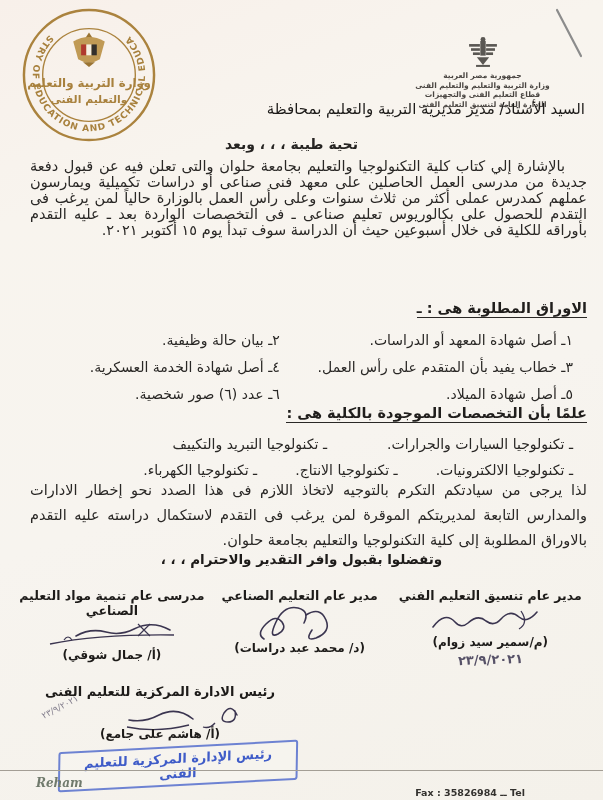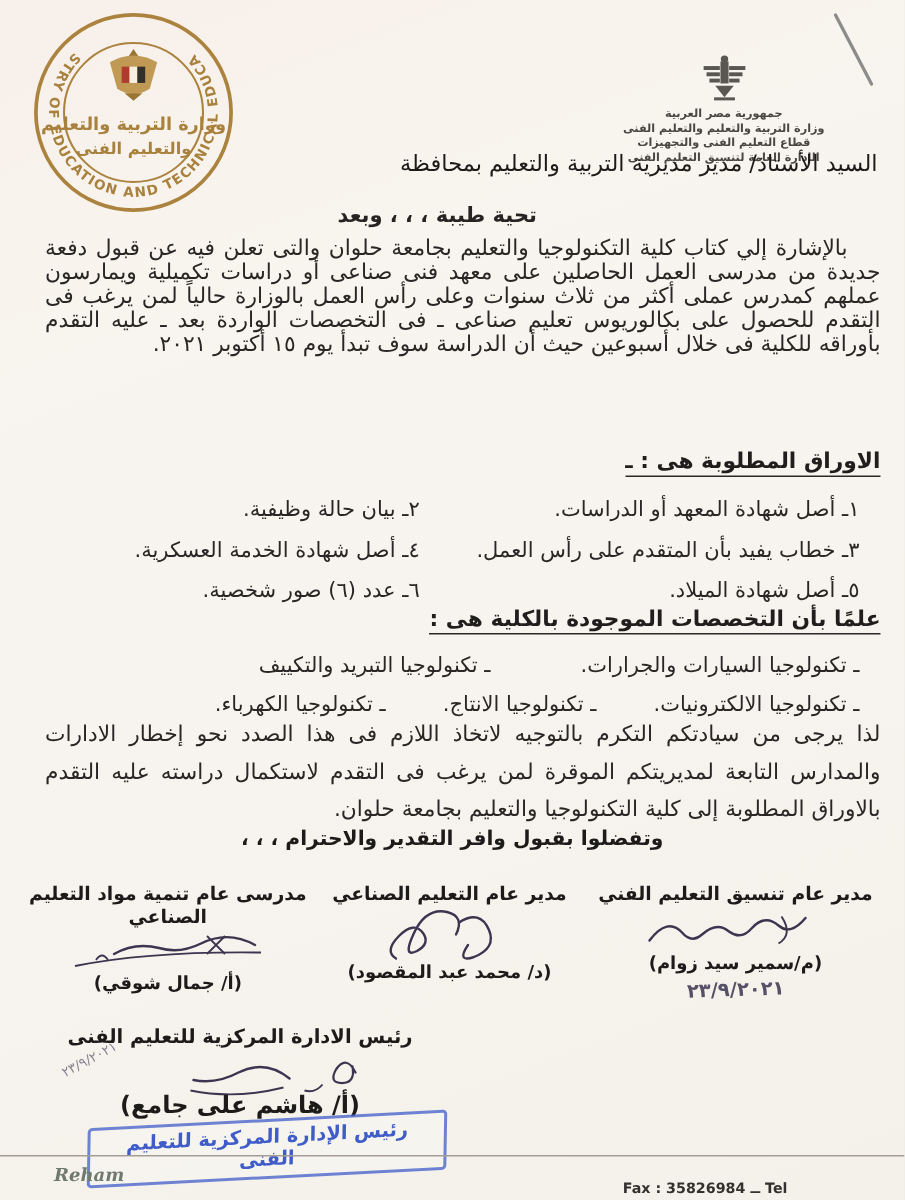--- a/index.html
+++ b/index.html
@@ -38,21 +38,21 @@
   .sig-col { text-align:center; position:relative; }
   .sig-col-1 { width:34%; } .sig-col-2 { width:30%; } .sig-col-3 { width:33%; }
   .sig-title { font-size:12.5px; font-weight:bold; color:#1d1b19; }
   .sig-name { font-size:12px; font-weight:bold; color:#1d1b19; margin-top:-6px; }
   .sig-scrawl { display:block; margin:0 auto; margin-top:0px; }
   .ink { color:#3b3550; }
   .hand-date { font-size:13px; font-weight:bold; letter-spacing:2px; transform:rotate(-2deg); display:inline-block; margin-top:2px; opacity:.85; }
   
   .chief { position:absolute; top:684px; left:34px; width:252px; text-align:center; }
   .chief-title { font-size:13px; font-weight:bold; color:#1d1b19; }
-  .chief-name { font-size:16px; font-weight:bold; color:#1d1b19; margin-top:-8px; }
+  .chief-name { font-size:12px; font-weight:bold; color:#1d1b19; margin-top:-8px; }
   .chief-date { position:absolute; left:6px; top:18px; font-size:9px; transform:rotate(-28deg); opacity:.6; letter-spacing:1px; }
   
   .stamp { position:absolute; top:746px; left:58px; width:240px; transform:rotate(-3deg) skewX(-4deg);
     border:2px solid rgba(63,92,200,.75); border-radius:3px; padding:3px 6px;
     color:#3f5cc8; font-size:13px; font-weight:bold; text-align:center; background:rgba(255,255,255,.15); }
   
   .footer-line { position:absolute; top:770px; left:0; right:0; border-top:1px solid #a39e95; }
   .watermark { position:absolute; top:776px; left:36px; font-family:"DejaVu Serif", serif; font-style:italic; font-size:12px; font-weight:bold; color:#707a6c; direction:ltr; }
   .footer-address { position:absolute; top:774px; right:18px; font-size:10.5px; font-weight:bold; color:#33312e; }
   .footer-phone { position:absolute; top:787px; right:78px; font-size:9.5px; font-weight:bold; color:#33312e; }
@@ -146,21 +146,21 @@
       <div class="sig-name">(م/سمير سيد زوام)</div>
       <div class="hand-date ink">٢٣/٩/٢٠٢١</div>
     </div>
 
     <div class="sig-col sig-col-2">
       <div class="sig-title">مدير عام التعليم الصناعي</div>
       <svg class="sig-scrawl" width="104" height="44" viewBox="0 0 104 44">
         <path d="M16,36 q-8,-5 2,-15 q10,-10 16,-2 q5,7 -4,12 q-10,5 -2,-12 q8,-17 22,-14 q12,3 6,15" fill="none" stroke="#3b3550" stroke-width="1.6" stroke-linecap="round"></path>
         <path d="M58,12 q14,-9 20,5 q5,12 -10,18 q-12,4 -4,-8" fill="none" stroke="#3b3550" stroke-width="1.6" stroke-linecap="round"></path>
       </svg>
-      <div class="sig-name">(د/ محمد عبد المقصود)</div>
+      <div class="sig-name">(د/ محمد عبد دراسات)</div>
     </div>
 
     <div class="sig-col sig-col-3">
       <div class="sig-title">مدرسى عام تنمية مواد التعليم الصناعي</div>
       <svg class="sig-scrawl" width="140" height="36" viewBox="0 0 140 36">
         <path d="M128,12 q-18,-10 -36,-1 q-14,7 -28,3 q-16,-4 -30,4" fill="none" stroke="#3b3550" stroke-width="1.6" stroke-linecap="round"></path>
         <path d="M96,6 l12,12 M108,6 l-12,12" stroke="#3b3550" stroke-width="1.2" fill="none"></path>
         <path d="M8,26 q50,-10 124,-9" fill="none" stroke="#3b3550" stroke-width="1.3"></path>
         <path d="M22,22 q4,-6 8,0" fill="none" stroke="#3b3550" stroke-width="1.2"></path>
       </svg>

